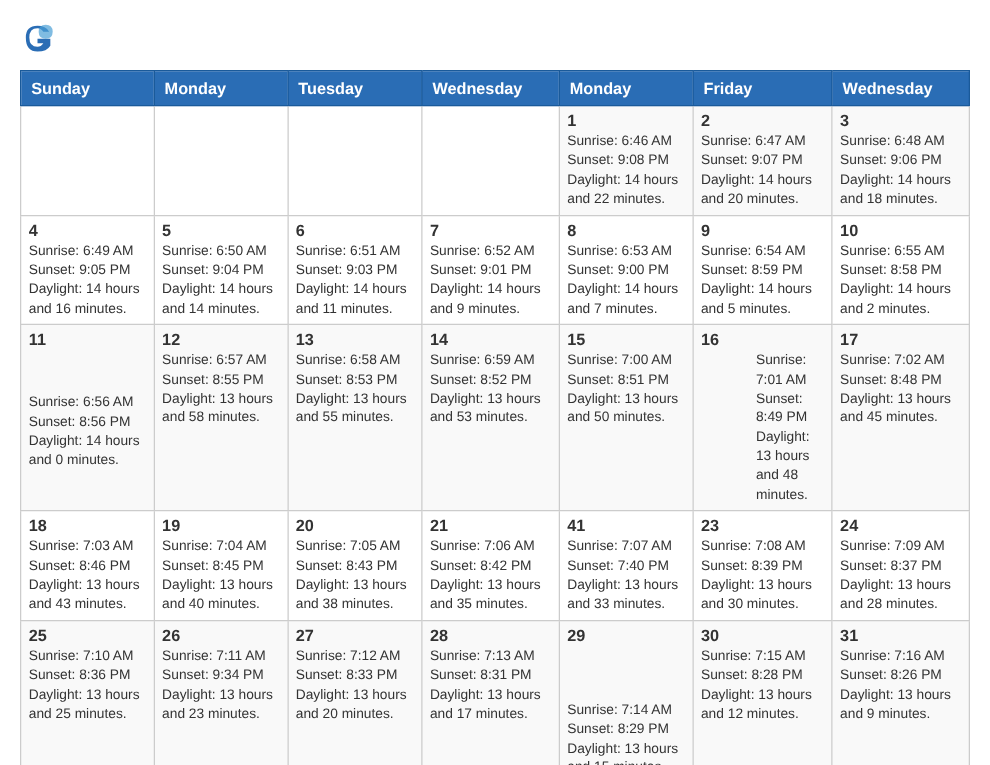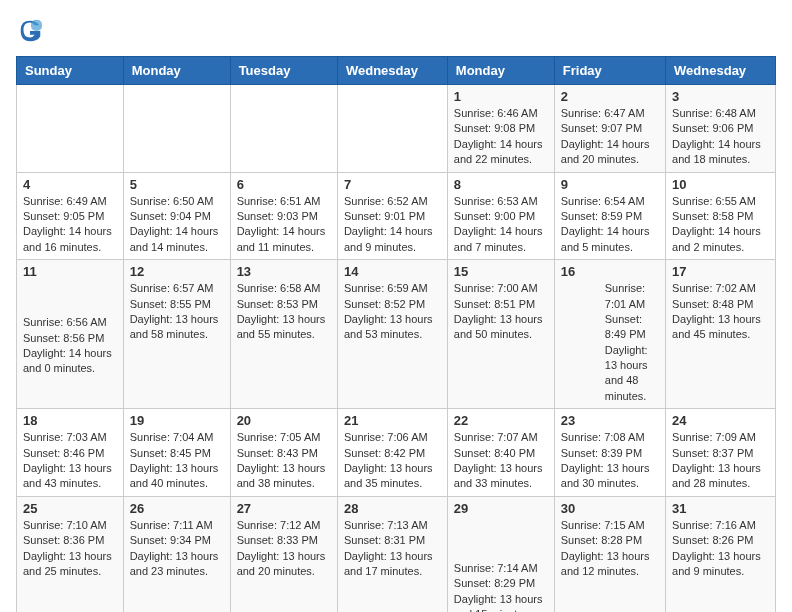--- a/index.html
+++ b/index.html
@@ -256,23 +256,23 @@
 Sunset: 8:43 PM
 Daylight: 13 hours and 38 minutes.</div>
         </td>
         <td>
           <div class="day-number">21</div>
           <div class="day-info" style="white-space: pre-line;">Sunrise: 7:06 AM
 Sunset: 8:42 PM
 Daylight: 13 hours and 35 minutes.</div>
         </td>
         <td>
-          <div class="day-number">22</div>
+          <div class="day-number">41</div>
           <div class="day-info" style="white-space: pre-line;">Sunrise: 7:07 AM
-Sunset: 8:40 PM
+Sunset: 7:40 PM
 Daylight: 13 hours and 33 minutes.</div>
         </td>
         <td>
           <div class="day-number">23</div>
           <div class="day-info" style="white-space: pre-line;">Sunrise: 7:08 AM
 Sunset: 8:39 PM
 Daylight: 13 hours and 30 minutes.</div>
         </td>
         <td>
           <div class="day-number">24</div>

